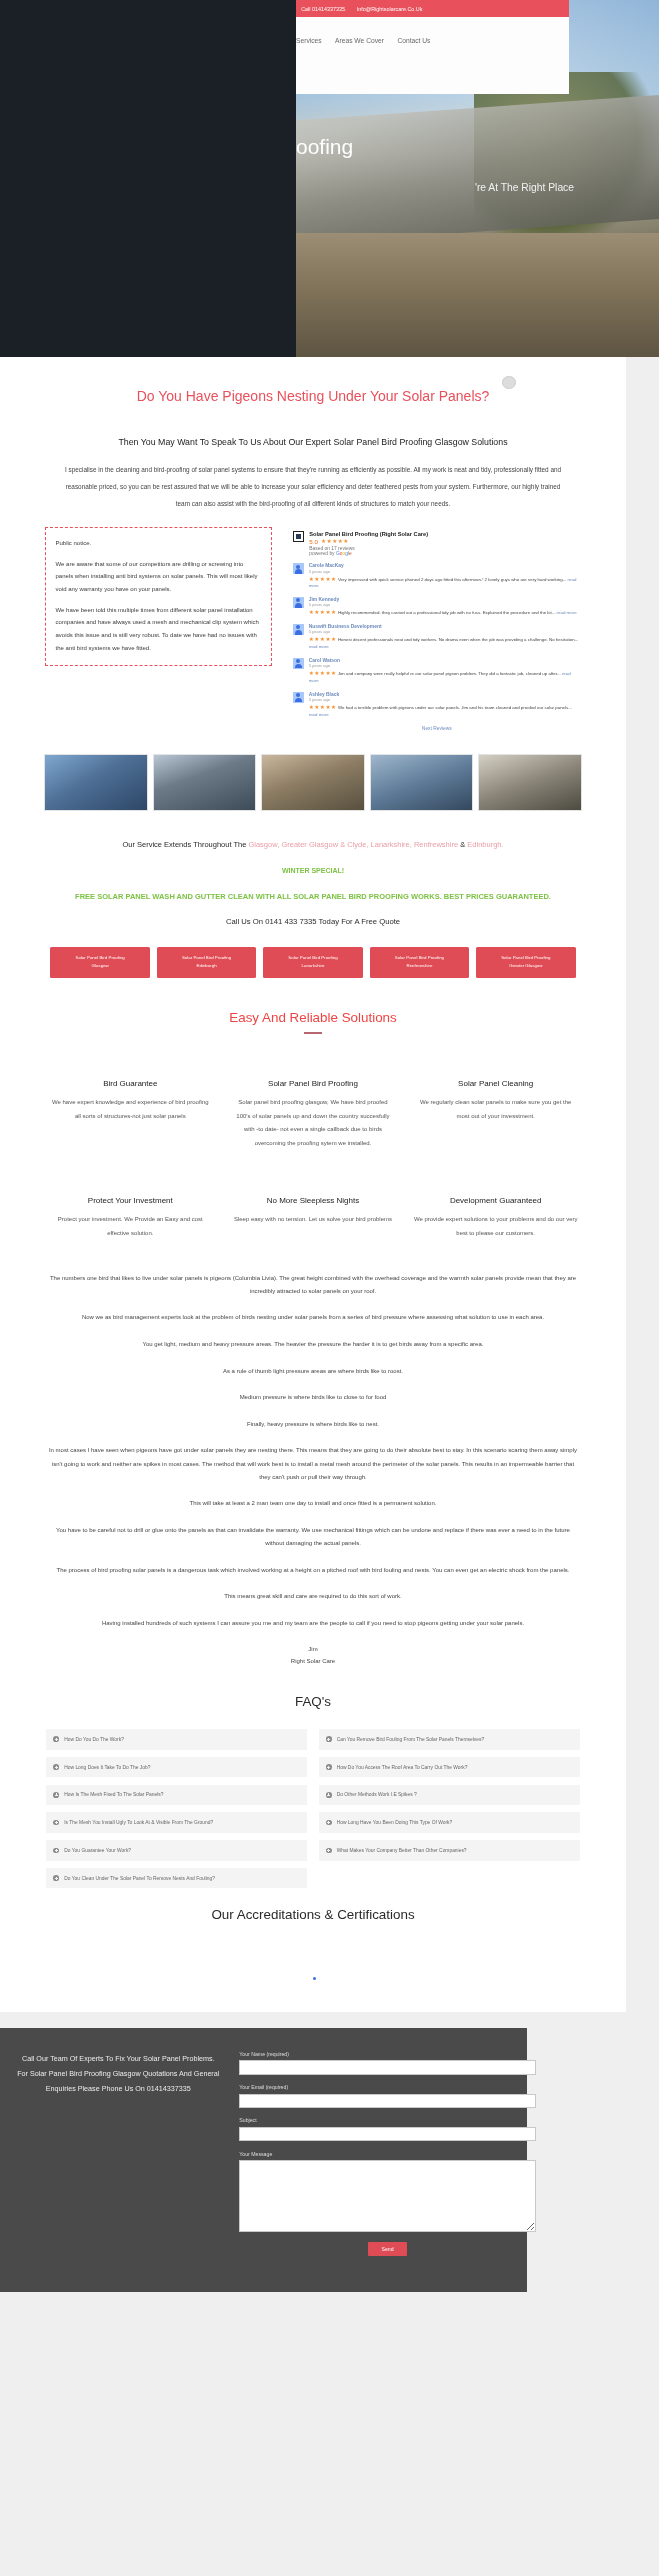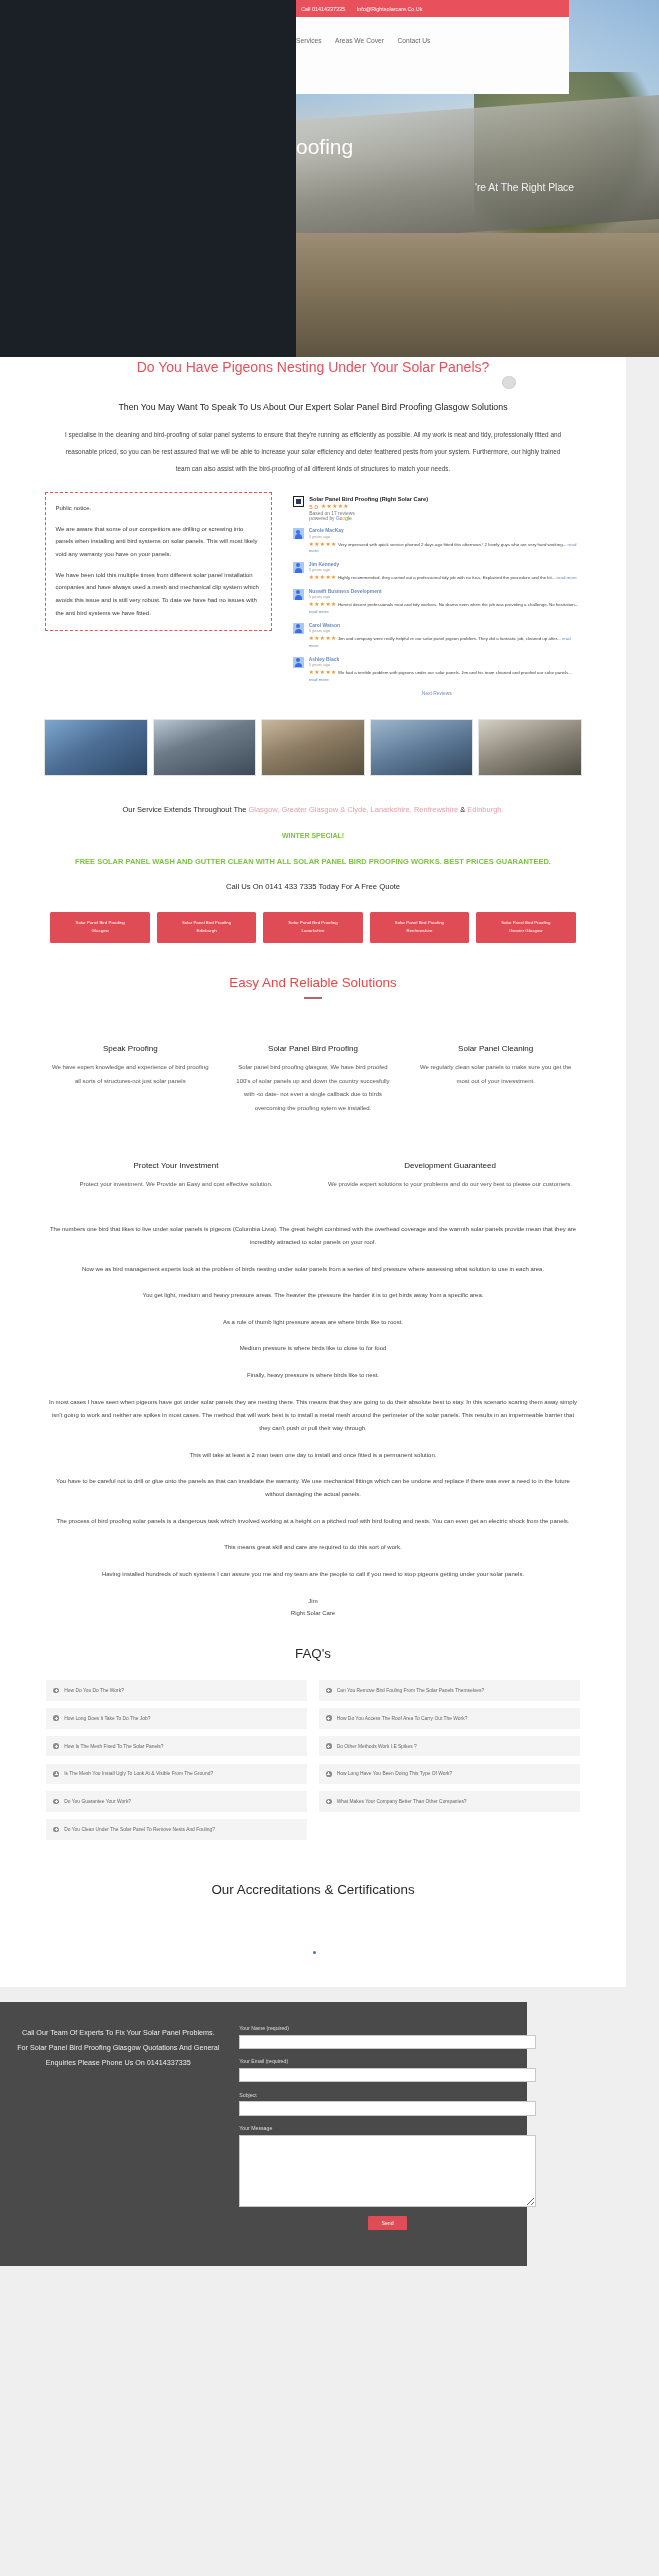--- a/index.html
+++ b/index.html
@@ -84,25 +84,25 @@
 
   
   .sheet {
     width: 626px; margin: 0 auto; background:#fff;
     padding: 0 0 0.5px 0;
   }
   .inner { width: 546px; margin: 0 auto; }
 
   .h-red {
     text-align:center; color:#e8505b; font-size:14px; font-weight:400;
-    padding-top:1px; line-height:1.4;
+    padding-top:30px; line-height:1.4;
   }
   .h-sub {
     text-align:center; color:#222; font-size:8.8px; font-weight:400;
-    margin-top:20px; line-height:2.1; padding:0 36px;
+    margin-top:26px; line-height:2.1; padding:0 36px;
   }
   .body-para {
     text-align:center; color:#444; font-size:6.4px; line-height:2.6;
     margin-top:11.3px; padding:0 20.6px;
   }
 
   
   .two-col {
     display:flex; gap:20.6px; margin-top:14.4px; align-items:flex-start;
     padding: 0 5.2px;
@@ -210,21 +210,21 @@
   }
   .faq-ic {
     width:5.7px; height:5.7px; flex:0 0 5.7px; border-radius:50%;
     background:#8d8d8d; position:relative;
   }
   .faq-ic::before{content:"";position:absolute;left:1.3px;top:2.6px;width:3.1px;height:0.5px;background:#f4f4f4;}
   .faq-ic::after{content:"";position:absolute;left:2.6px;top:1.3px;width:0.5px;height:3.1px;background:#f4f4f4;}
   .faq-q { font-size:4.9px; color:#666; }
 
   
-  .accr-title { text-align:center; font-size:13.4px; color:#2a2a2a; margin-top:42px; font-weight:400; }
+  .accr-title { text-align:center; font-size:13.4px; color:#2a2a2a; margin-top:19px; font-weight:400; }
   .accr-strip { height:77px; margin-top:12.4px; position:relative; }
   .accr-dot { position:absolute; left:50%; top:42px; width:3.1px; height:3.1px; border-radius:50%; background:#3b6ee0; }
 
   
   .footer {
     background:#4a4a4a; color:#e8e8e8; margin-top:15.5px;
     padding:23px 0 36px 0;
   }
   .footer-in { width:546px; margin:0 auto; display:flex; gap:13px; padding:0 10.3px;}
   .f-left { flex:0 0 216px; text-align:center; }
@@ -421,37 +421,41 @@
           <div>Solar Panel Bird Proofing</div>
           <div>Greater Glasgow</div>
         </div>
       </div>
 
       <h2 class="sec-title">Easy And Reliable Solutions</h2>
       <div class="sec-rule"></div>
 
       <div class="cols3">
         <div class="col3">
-          <h3>Speak Proofing</h3>
+          <h3>Bird Guarantee</h3>
           <p>We have expert knowledge and experience of bird proofing all sorts of structures-not just solar panels</p>
         </div>
         <div class="col3">
           <h3>Solar Panel Bird Proofing</h3>
           <p>Solar panel bird proofing glasgow, We have bird proofed 100's of solar panels up and down the country succesfully with -to date- not even a single callback due to birds overcoming the proofing sytem we installed.</p>
         </div>
         <div class="col3">
           <h3>Solar Panel Cleaning</h3>
           <p>We regularly clean solar panels to make sure you get the most out of your invesstment.</p>
         </div>
       </div>
 
       <div class="cols3">
         <div class="col3">
           <h3>Protect Your Investment</h3>
           <p>Protect your investment. We Provide an Easy and cost effective solution.</p>
+        </div>
+        <div class="col3">
+          <h3>No More Sleepless Nights</h3>
+          <p>Sleep easy with no tension. Let us solve your bird problems</p>
         </div>
         <div class="col3">
           <h3>Development Guaranteed</h3>
           <p>We provide expert solutions to your problems and do our very best to please our customers.</p>
         </div>
       </div>
 
       <div class="article">
         <p>The numbers one bird that likes to live under solar panels is pigeons (Columbia Livia). The great height combined with the overhead coverage and the warmth solar panels provide mean that they are incredibly attracted to solar panels on your roof.</p>
         <p>Now we as bird management experts look at the problem of birds nesting under solar panels from a series of bird pressure where assessing what solution to use in each area.</p>

